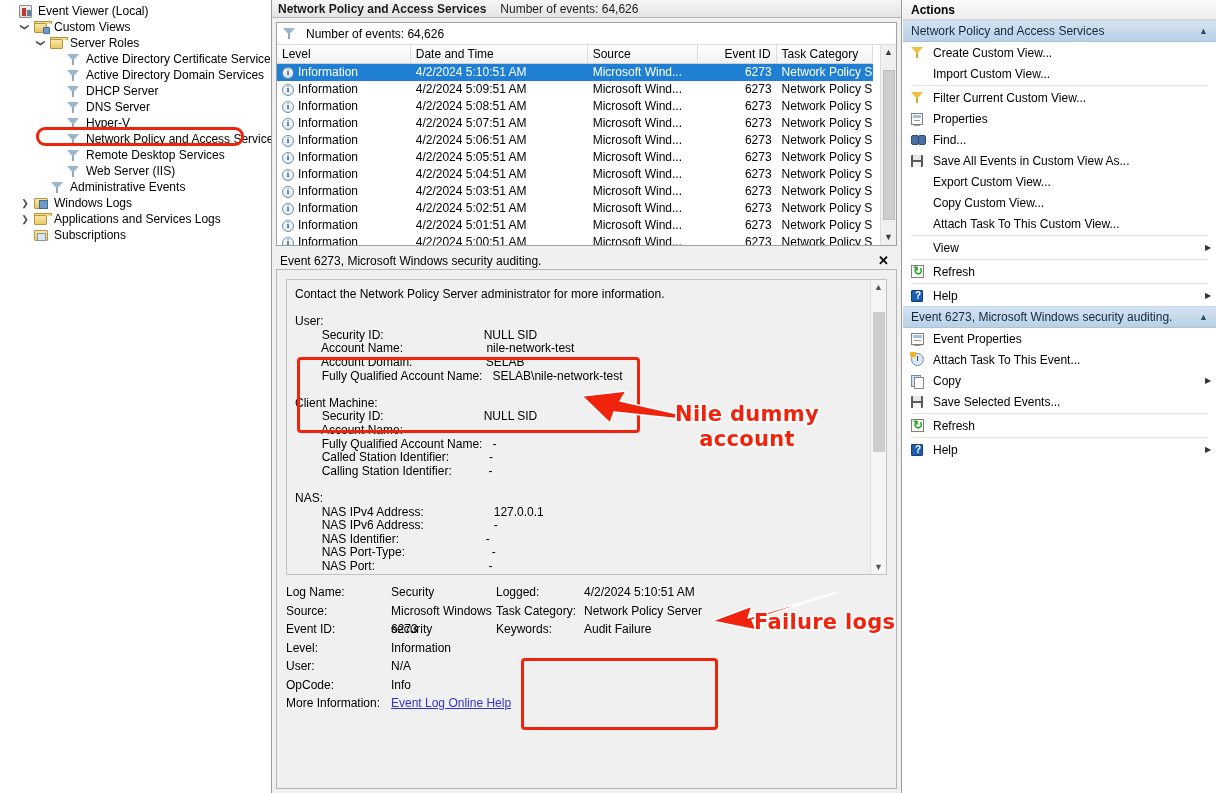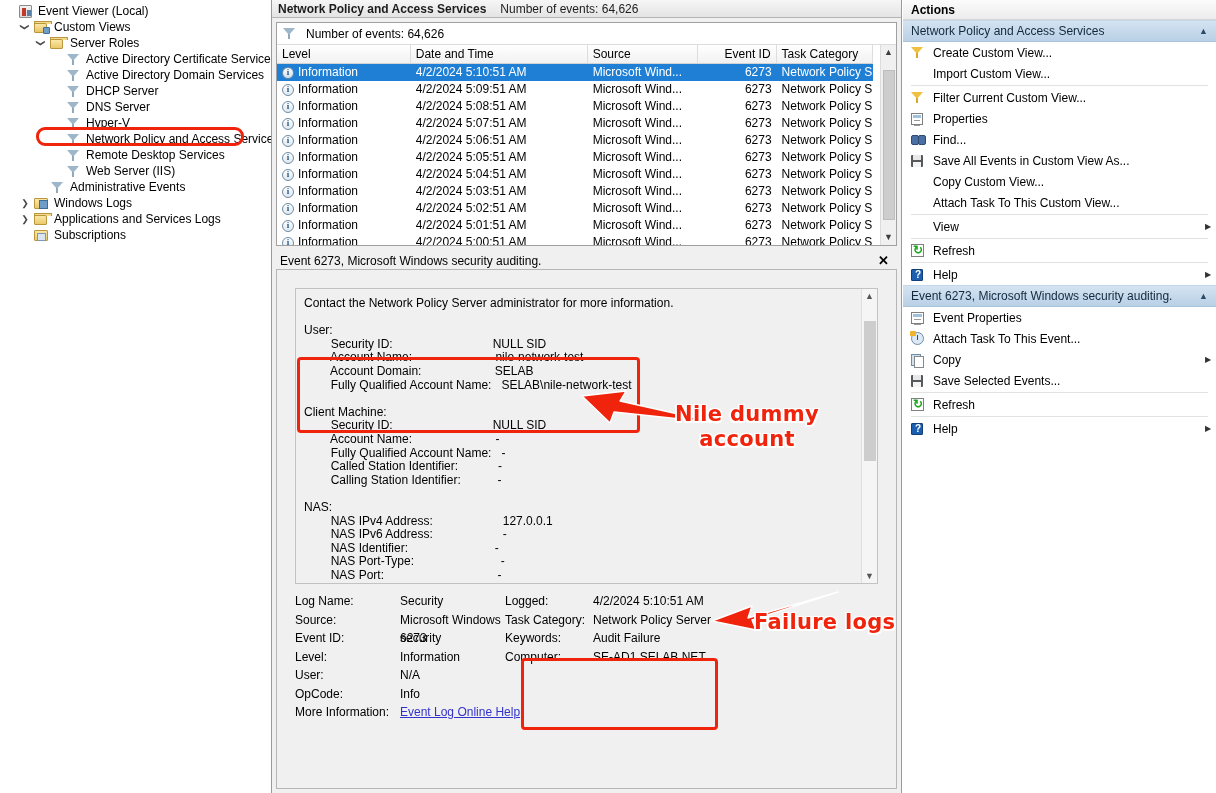--- a/index.html
+++ b/index.html
@@ -173,21 +173,21 @@
   .tabs { display:flex; margin-top:4px; padding-left: 6px; }
   .tab {
     height: 18px; line-height:17px; padding: 0 8px; font-size:12px;
     border:1px solid #b6b6b6; border-bottom:none;
     background: linear-gradient(#f3f3f3,#e2e2e2);
     margin-right: 1px; border-radius: 2px 2px 0 0;
   }
   .tab.active { background: #ffffff; position:relative; z-index:2; }
   .tabpanel {
     flex:1; border:1px solid #b6b6b6; background:#f0f0f0;
-    margin-top:-1px; padding: 18px; display:flex; flex-direction:column; min-height:0;
+    margin-top:-1px; padding: 9px; display:flex; flex-direction:column; min-height:0;
   }
   .evt-box {
     border:1px solid #c2c2c2; background:#f0f0f0;
     height: 296px; display:flex; position:relative;
   }
   .evt-text {
     flex:1; padding: 8px 6px 4px 8px; font-size:12px; line-height: 13.6px;
     overflow:hidden; white-space: pre;
   }
   .evt-scroll {
@@ -645,24 +645,20 @@
                   <span class="meta-v">4/2/2024 5:10:51 AM</span>
                 </div>
                 <div class="meta-row">
                   <span class="meta-k w2">Task Category:</span>
                   <span class="meta-v">Network Policy Server</span>
                 </div>
                 <div class="meta-row">
                   <span class="meta-k w2">Keywords:</span>
                   <span class="meta-v">Audit Failure</span>
                 </div>
-                <div class="meta-row">
-                  <span class="meta-k w2">Computer:</span>
-                  <span class="meta-v">SE-AD1.SELAB.NET</span>
-                </div>
               </div>
           </div>
           <div class="meta-more">
             <span class="meta-k">More Information:</span>
             <span class="meta-link">Event Log Online Help</span>
           </div>
         </div>
       </div>
     </div>
   </div>
@@ -711,20 +707,25 @@
         </div>
         <div class="act-item">
           <span class="ai-ico">
             <span class="i-save"></span>
           </span>
           <span class="ai-label">Save All Events in Custom View As...</span>
           <span class="ai-arrow"></span>
         </div>
         <div class="act-item">
           <span class="ai-ico"></span>
+          <span class="ai-label">Export Custom View...</span>
+          <span class="ai-arrow"></span>
+        </div>
+        <div class="act-item">
+          <span class="ai-ico"></span>
           <span class="ai-label">Copy Custom View...</span>
           <span class="ai-arrow"></span>
         </div>
         <div class="act-item">
           <span class="ai-ico"></span>
           <span class="ai-label">Attach Task To This Custom View...</span>
           <span class="ai-arrow"></span>
         </div>
         <div class="act-sep"></div>
         <div class="act-item">

